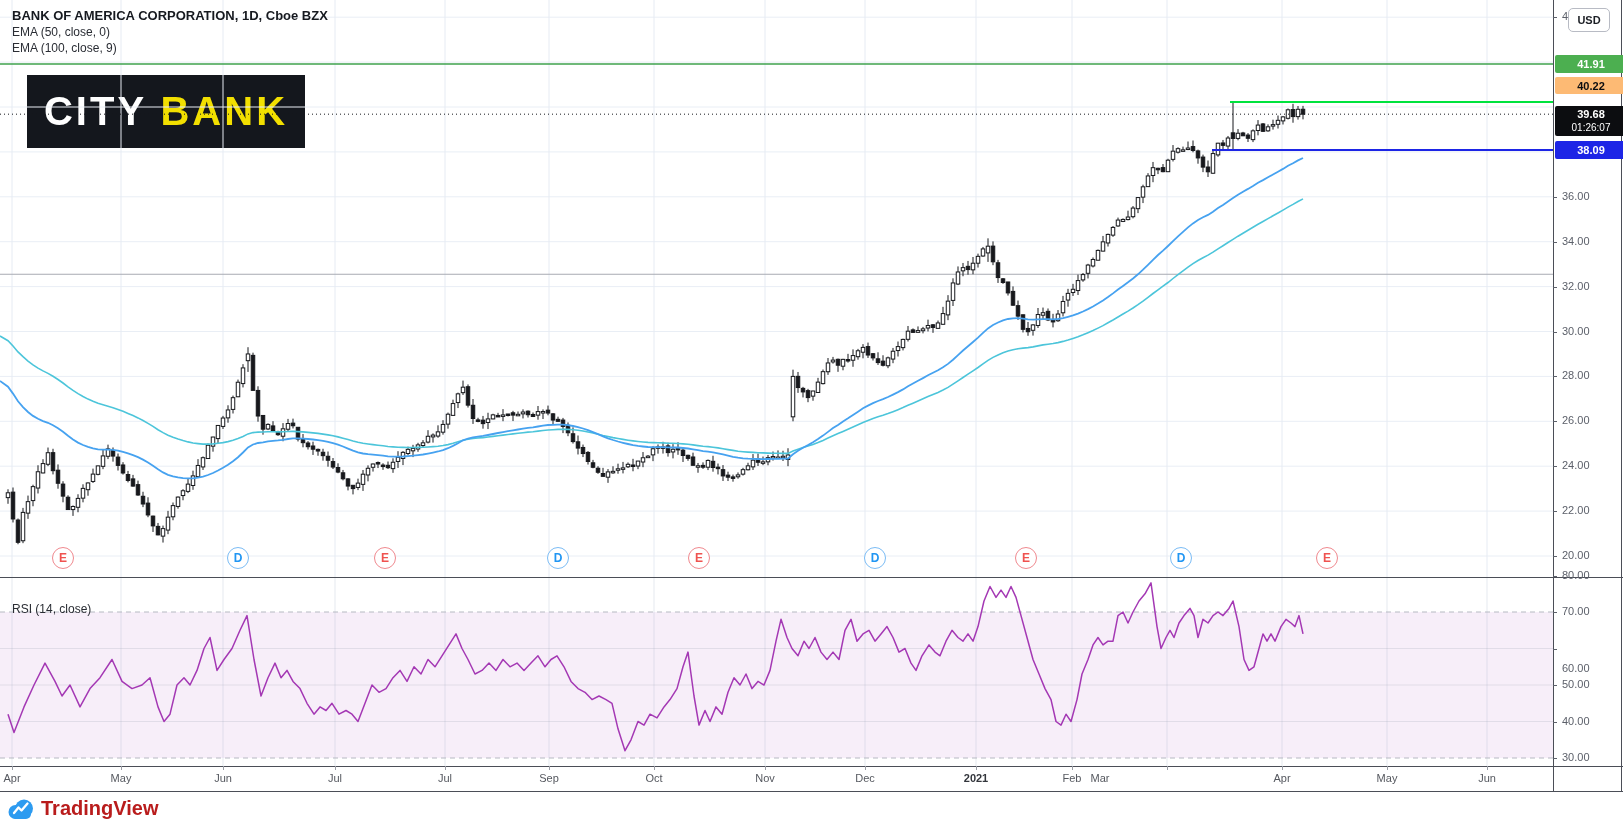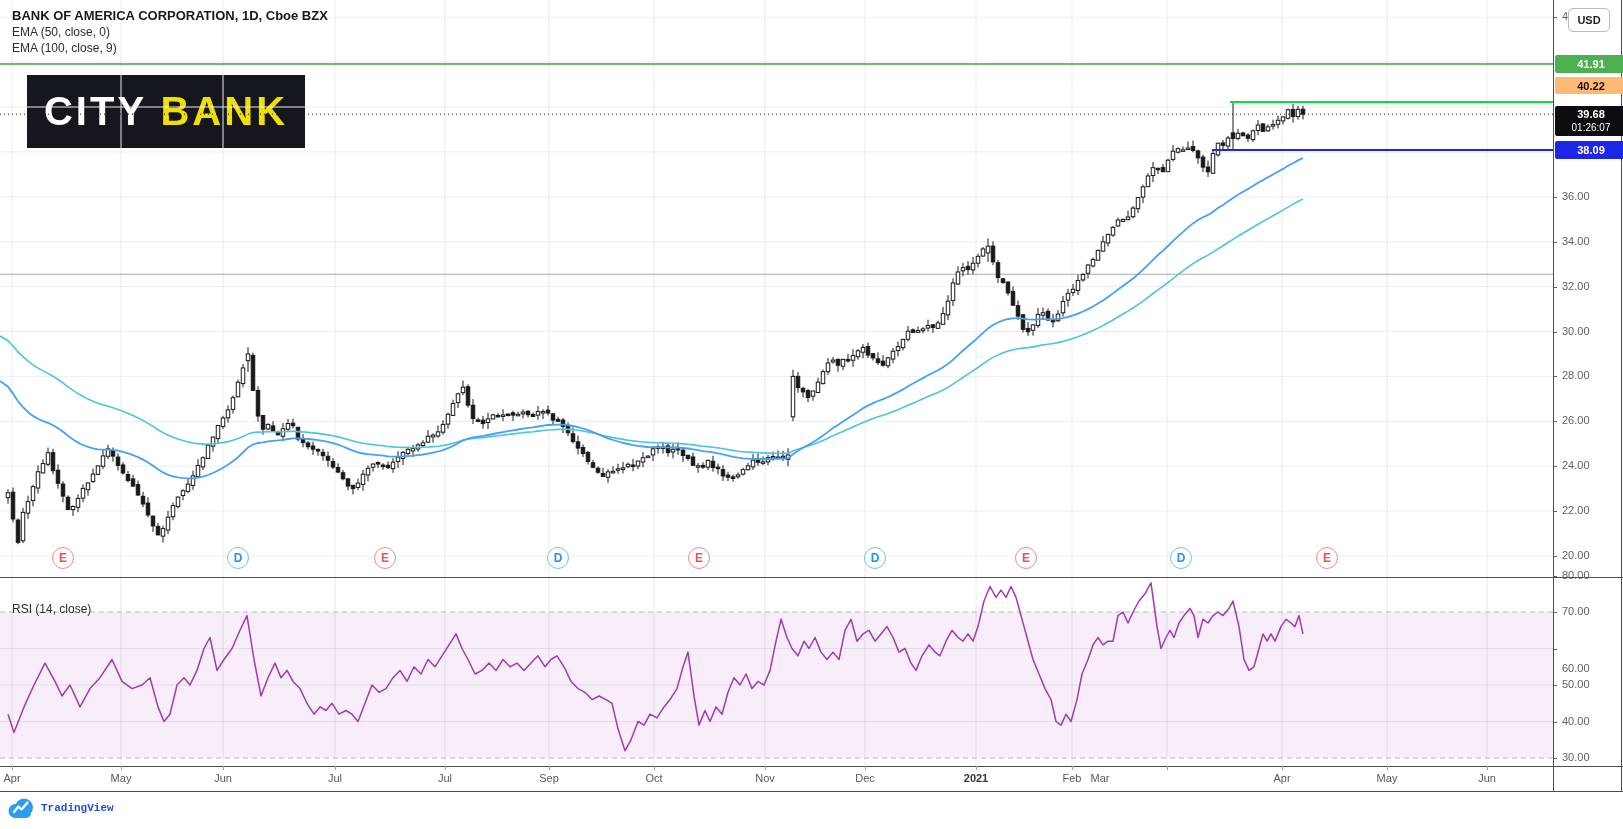--- a/index.html
+++ b/index.html
@@ -49,21 +49,21 @@
   
   #markers{left:0;top:0;z-index:3;}
   .marker{position:absolute;top:547px;width:22px;height:22px;border-radius:50%;background:#fff;
           box-sizing:border-box;border:1.5px solid;display:flex;align-items:center;justify-content:center;
           font-size:12px;font-weight:700;}
   .marker.E{border-color:#f0898f;color:#ef5350;}
   .marker.D{border-color:#7bbcf5;color:#2196f3;}
 
   
   #footer{left:8px;top:797px;z-index:5;display:flex;align-items:center;gap:7px;}
-  #footer .brand{font-size:11px;font-weight:600;color:#1d4ed8;font-family:Liberation Mono, monospace;}
+  #footer .brand{font-size:20px;font-weight:600;color:#b91c1c;}
 </style>
 </head>
 <body>
 
 <div id="app">
 
   <div id="watermark" class="abs">
     <span class="city">CITY </span><span class="index">BANK</span>
   </div>
 

